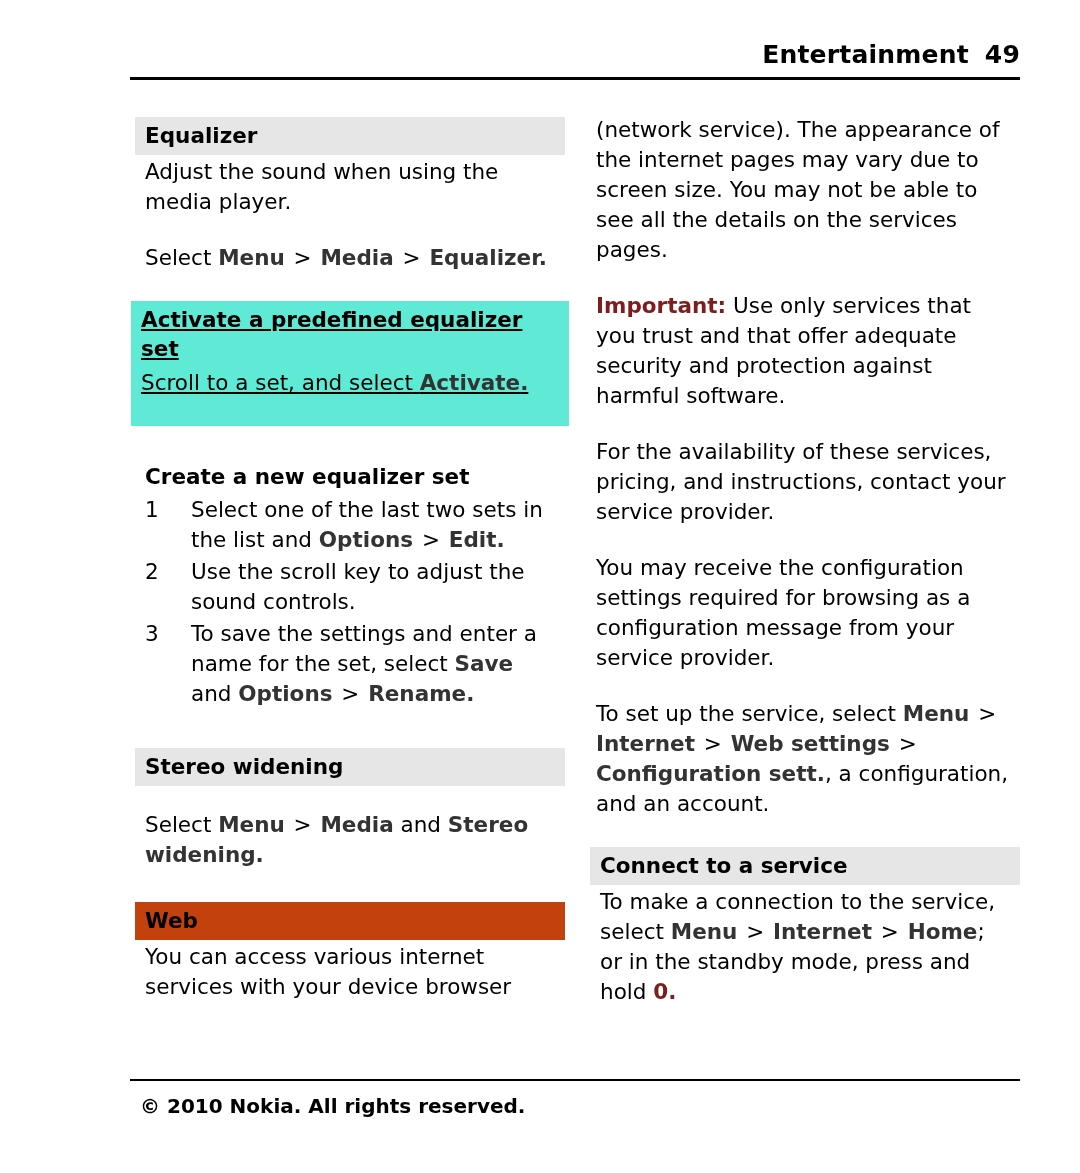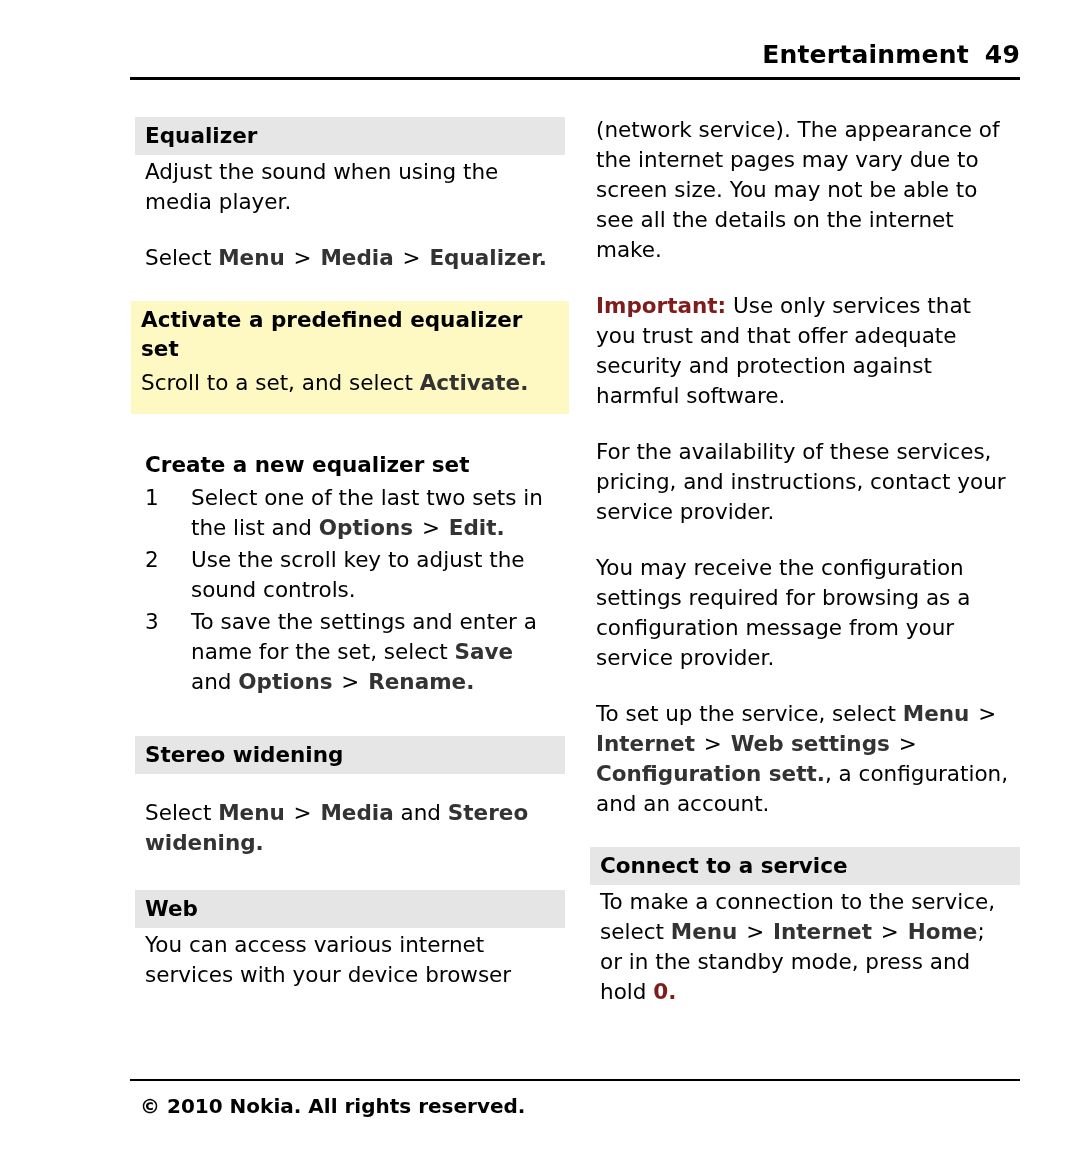--- a/index.html
+++ b/index.html
@@ -61,41 +61,42 @@
 
   .band-h2,
   .band-h1 {
     font-size: 21.5px;
     font-weight: bold;
     line-height: 29px;
     padding: 4px 8px 5px 10px;
     box-sizing: border-box;
   }
   .band-h2 { background: #e6e6e6; }
-  .band-h1 { background: #e5e5e5; }
+  .band-h1 { background: #c2410c; }
 
   .plain-h2 {
     font-size: 21.5px;
     font-weight: bold;
     line-height: 29px;
     padding: 2px 8px 3px 10px;
     box-sizing: border-box;
   }
 
   .para {
     font-size: 21.5px;
     line-height: 30px;
     padding: 2px 8px 2px 10px;
     box-sizing: border-box;
   }
 
   
   .grey-block {
-    background: #fef9c3;
-    padding-bottom: 14px;
+    background: #5eead4;
+    padding-bottom: 26px;
+    text-decoration: underline;
   }
   .grey-block .band-h2 { background: transparent; }
   .grey-block .para    { padding-top: 0; }
 
   
   .olist { padding: 0; margin: 0; }
   .oitem {
     display: flex;
     font-size: 21.5px;
     line-height: 30px;
@@ -235,21 +236,21 @@
 
     <div class="block">
       <div class="band-h1">Web</div>
       <div class="para">You can access various internet services with your device browser</div>
     </div>
 
   </div>
 
   <div class="col col-right">
 
-    <div class="para">(network service). The appearance of the internet pages may vary due to screen size. You may not be able to see all the details on the internet make.</div>
+    <div class="para">(network service). The appearance of the internet pages may vary due to screen size. You may not be able to see all the details on the services pages.</div>
 
     <div class="gap-md"></div>
 
     <div class="para">
       <span class="b-dark">Important:</span>
       <span>Use only services that you trust and that offer adequate security and protection against harmful software.</span>
     </div>
 
     <div class="gap-md"></div>
 

